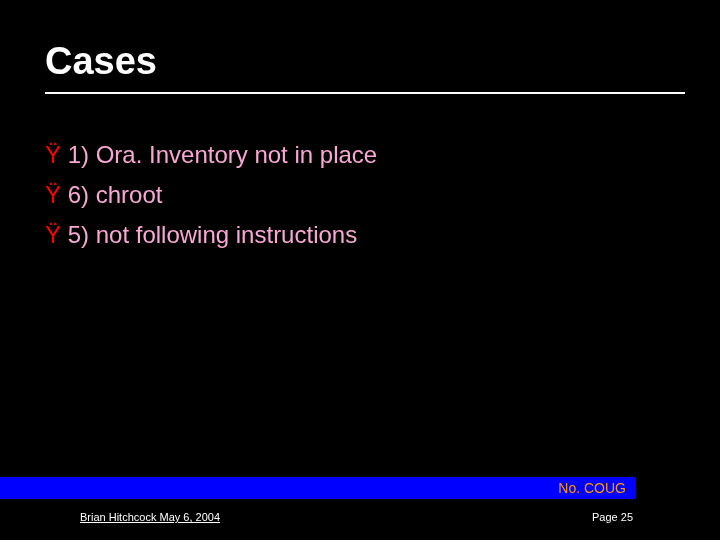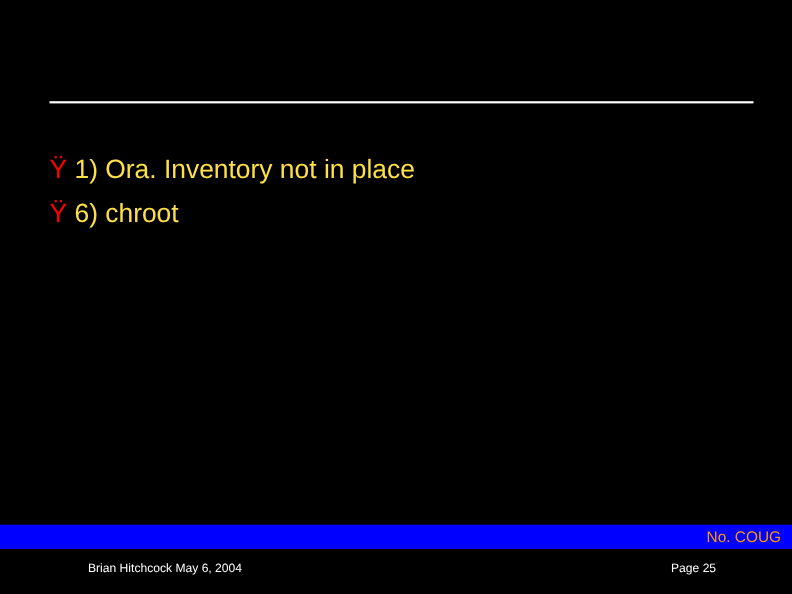--- a/index.html
+++ b/index.html
@@ -38,27 +38,27 @@
     top: 135px;
     font-size: 24px;
     line-height: 40px;
   }
   .item { white-space: nowrap; }
   .bullet {
     color: #ff0000;
     display: inline;
   }
   .text {
-    color: #fde047;
+    color: #f9a8d4;
     display: inline;
   }
   .blue-bar {
     position: absolute;
     left: 0;
-    width: 720px;
+    width: 636px;
     top: 477px;
     height: 22px;
     background: #0000ff;
     color: #ff9900;
     font-size: 14px;
   }
   .blue-bar .org {
     position: absolute;
     right: 10px;
     top: 3px;
@@ -69,42 +69,48 @@
     width: 720px;
     top: 505px;
     height: 30px;
     font-size: 11px;
     color: #fff;
   }
   .footer .author {
     position: absolute;
     left: 80px;
     top: 6px;
+    text-decoration: underline;
   }
   .footer .page {
     position: absolute;
-    right: 69px;
+    right: 87px;
     top: 6px;
   }
 </style>
 </head>
 <body>
 
 <div class="slide">
 
+  <div class="title">Cases</div>
   <div class="rule"></div>
 
   <div class="body">
     <div class="item">
       <span class="bullet">Ÿ</span>
       <span class="text">1) Ora. Inventory not in place</span>
     </div>
     <div class="item">
       <span class="bullet">Ÿ</span>
       <span class="text">6) chroot</span>
+    </div>
+    <div class="item">
+      <span class="bullet">Ÿ</span>
+      <span class="text">5) not following instructions</span>
     </div>
   </div>
 
   <div class="blue-bar">
     <span class="org">No. COUG</span>
   </div>
 
   <div class="footer">
     <span class="author">Brian Hitchcock  May 6, 2004</span>
     <span class="page">Page 25</span>

